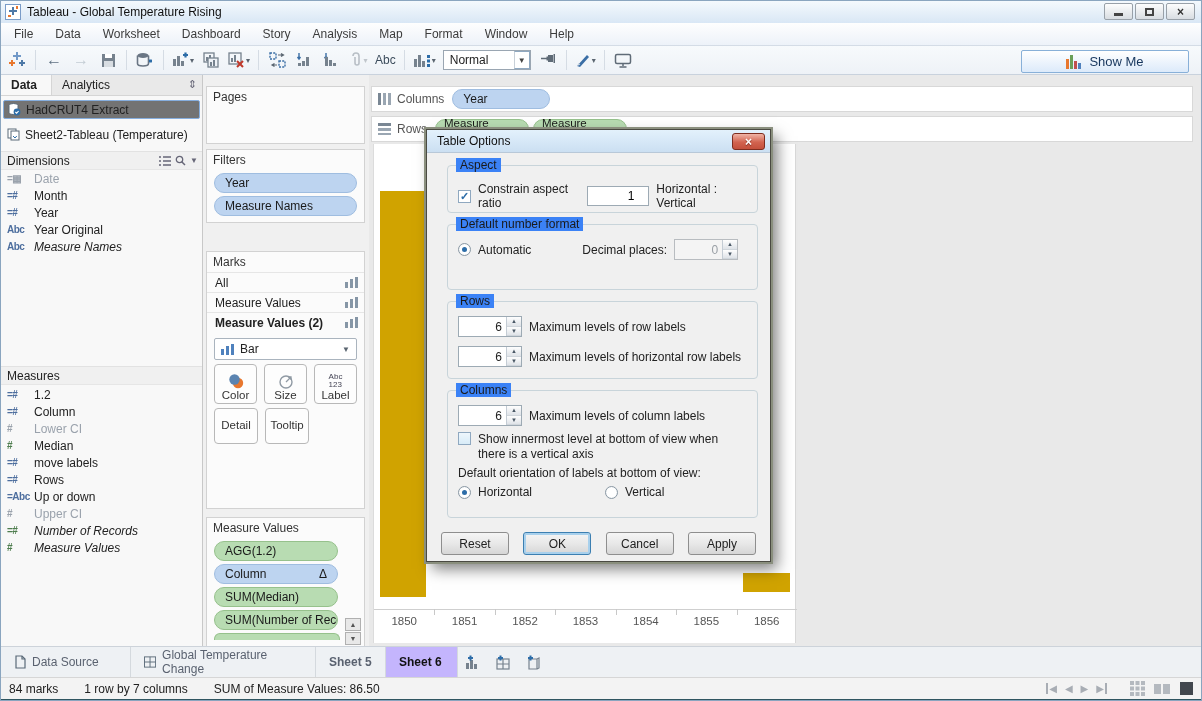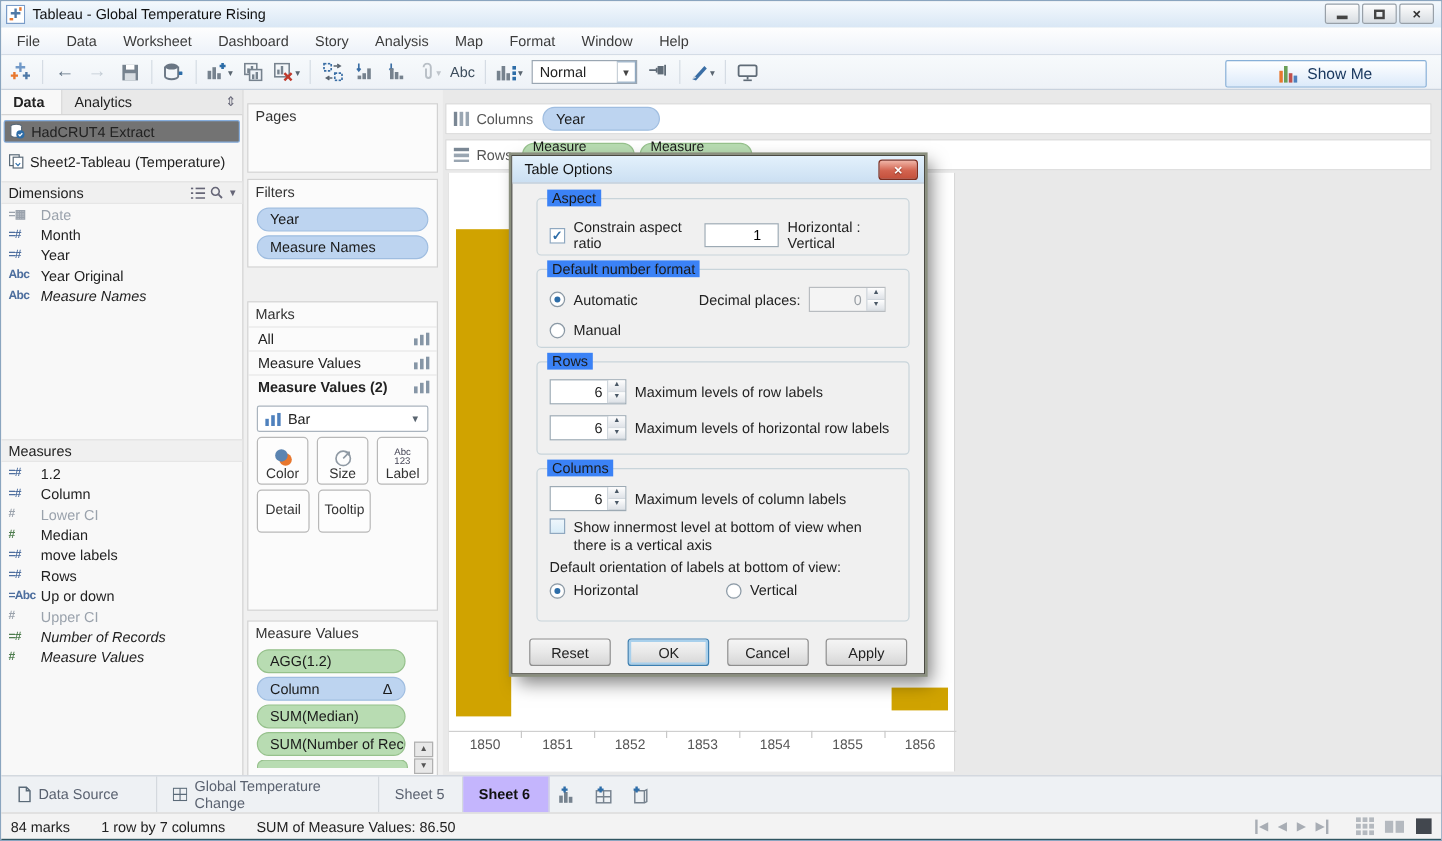--- a/index.html
+++ b/index.html
@@ -577,24 +577,20 @@
           <span>Automatic</span>
           <span style="margin-left:44px;">Decimal places:</span>
           <span class="spin dis">
             <input value="0" style="">
             <span class="sbtns">
                 <div>▲</div>
                 <div>▼</div>
               </span>
           </span>
         </div>
-        <div class="frow" style="margin-top:8px;">
-          <span class="radio"></span>
-          <span>Manual</span>
-        </div>
       </div>
       <div class="grp" style="height:78px;">
         <span class="glabel">Rows</span>
         <div class="frow" style="margin-top:2px;">
           <span class="spin">
             <input value="6" style="">
             <span class="sbtns">
                 <div>▲</div>
                 <div>▼</div>
               </span>
@@ -663,21 +659,21 @@
         </svg>
       <span>Data Source</span>
     </div>
     <div class="stab" style="width:185px;">
       <svg width="13" height="12" viewBox="0 0 13 12">
           <rect x="0.5" y="0.5" width="12" height="11" fill="none" stroke="#5a6a78"></rect>
           <path d="M6.5 0.5v11M0.5 6h12" stroke="#5a6a78"></path>
         </svg>
       <span>Global Temperature Change</span>
     </div>
-    <div class="stab" style="width:70px;">
+    <div class="stab" style="width:70px;font-weight:bold;">
       <span>Sheet 5</span>
     </div>
     <div class="stab active" style="width:72px;">
       <span>Sheet 6</span>
     </div>
     <div class="sticon-btn">
       <svg width="16" height="15" viewBox="0 0 16 15">
           <rect x="1" y="8" width="3" height="6" fill="#76828e"></rect>
           <rect x="5" y="5" width="3" height="9" fill="#76828e"></rect>
           <rect x="9" y="9" width="3" height="5" fill="#76828e"></rect>

